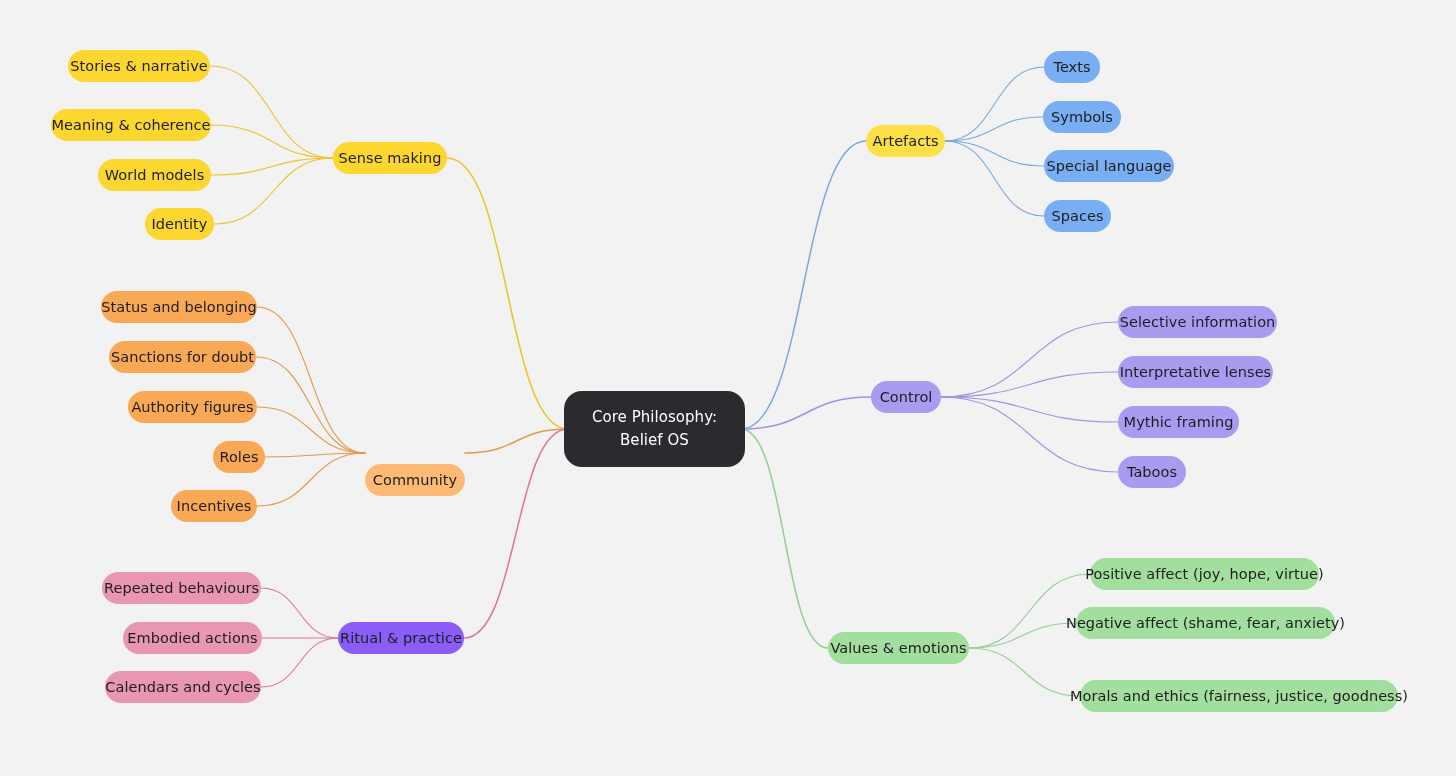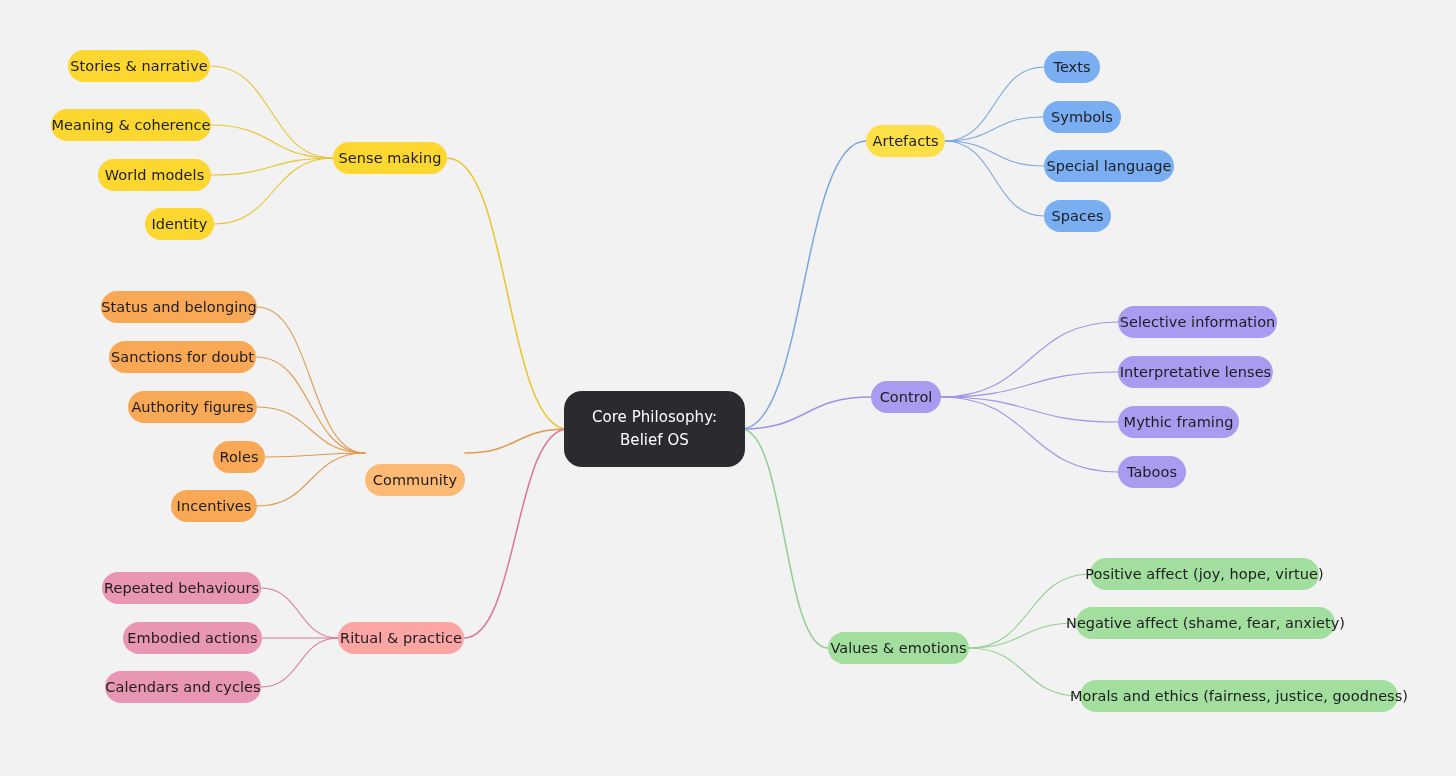--- a/index.html
+++ b/index.html
@@ -95,21 +95,21 @@
       <div class="node" style="background: rgb(252, 215, 48); left: 68px; top: 50px; width: 142px; height: 32px;">Stories &amp; narrative</div>
       <div class="node" style="background: rgb(252, 215, 48); left: 51px; top: 109px; width: 160px; height: 32px;">Meaning &amp; coherence</div>
       <div class="node" style="background: rgb(252, 215, 48); left: 98px; top: 159px; width: 113px; height: 32px;">World models</div>
       <div class="node" style="background: rgb(252, 215, 48); left: 145px; top: 208px; width: 69px; height: 32px;">Identity</div>
       <div class="node" style="background: #fdba74; left: 365px; top: 437px; width: 100px; height: 32px; margin-top: 27px;">Community</div>
       <div class="node" style="background: rgb(249, 169, 86); left: 101px; top: 291px; width: 156px; height: 32px;">Status and belonging</div>
       <div class="node" style="background: rgb(249, 169, 86); left: 109px; top: 341px; width: 147px; height: 32px;">Sanctions for doubt</div>
       <div class="node" style="background: rgb(249, 169, 86); left: 128px; top: 391px; width: 129px; height: 32px; text-align: center;">Authority figures</div>
       <div class="node" style="background: rgb(249, 169, 86); left: 213px; top: 441px; width: 52px; height: 32px;">Roles</div>
       <div class="node" style="background: rgb(249, 169, 86); left: 171px; top: 490px; width: 86px; height: 32px;">Incentives</div>
-      <div class="node" style="background: #fca5a5; left: 338px; top: 622px; width: 126px; height: 32px;">Ritual &amp; practice</div>
+      <div class="node" style="background: #8b5cf6; left: 338px; top: 622px; width: 126px; height: 32px;">Ritual &amp; practice</div>
       <div class="node" style="background: rgb(232, 150, 180); left: 102px; top: 572px; width: 159px; height: 32px;">Repeated behaviours</div>
       <div class="node" style="background: rgb(232, 150, 180); left: 123px; top: 622px; width: 139px; height: 32px;">Embodied actions</div>
       <div class="node" style="background: rgb(232, 150, 180); left: 105px; top: 671px; width: 156px; height: 32px;">Calendars and cycles</div>
       <div class="node" style="background: #fde047; left: 866px; top: 125px; width: 79px; height: 32px;">Artefacts</div>
       <div class="node" style="background: rgb(121, 174, 242); left: 1044px; top: 51px; width: 56px; height: 32px;">Texts</div>
       <div class="node" style="background: rgb(121, 174, 242); left: 1043px; top: 101px; width: 78px; height: 32px;">Symbols</div>
       <div class="node" style="background: rgb(121, 174, 242); left: 1044px; top: 150px; width: 130px; height: 32px; text-align: right;">Special language</div>
       <div class="node" style="background: rgb(121, 174, 242); left: 1044px; top: 200px; width: 67px; height: 32px;">Spaces</div>
       <div class="node" style="background: rgb(168, 156, 240); left: 871px; top: 381px; width: 70px; height: 32px;">Control</div>
       <div class="node" style="background: rgb(168, 156, 240); left: 1118px; top: 306px; width: 159px; height: 32px;">Selective information</div>

